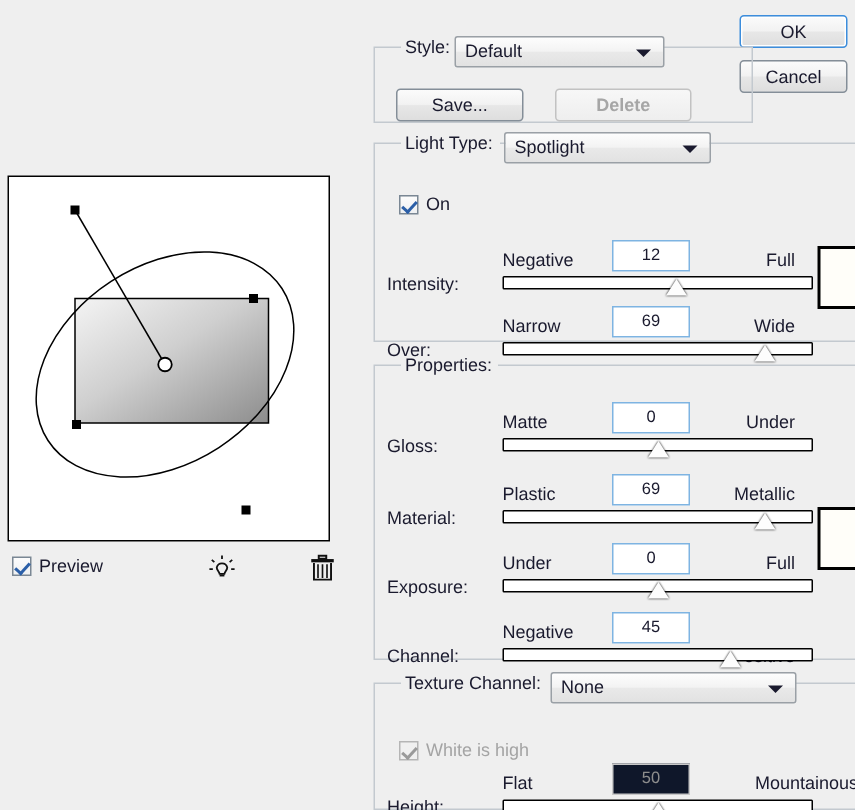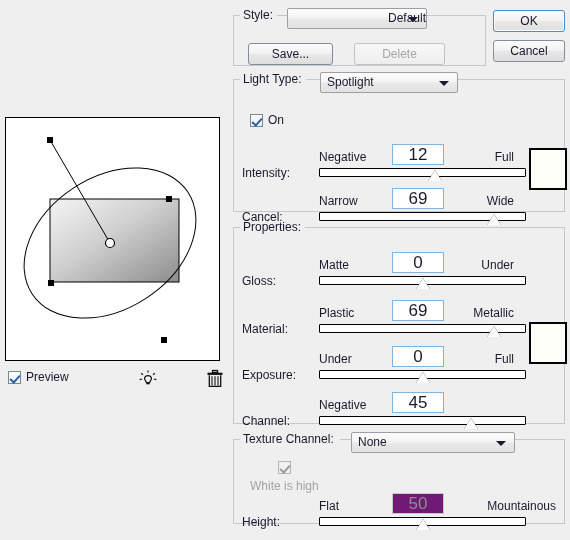--- a/index.html
+++ b/index.html
@@ -72,24 +72,24 @@
   #trash-icon-btn {
     position: absolute; left: 200px; top: 0px;
     width: 20px; height: 22px;
   }
 
   
   #controls { position:absolute; left:228px; top:0; width:342px; height:540px; }
 
   fieldset.grp {
     position: absolute;
-    margin: 0;
+    margin: 16px;
     border: 1px solid #c3c9cf;
     background: transparent;
-    padding: 0;
+    padding: 11px;
   }
   fieldset.grp > legend {
     padding: 0 4px 0 3px;
     margin-left: 6px;
     font-size: 12px;
     color: #1a1a2e;
   }
   fieldset.grp > legend.wide { padding-right: 6px; }
 
   
@@ -128,21 +128,21 @@
     background: linear-gradient(#fbfbfb 0%, #f2f2f2 48%, #e7e7e7 52%, #dedede 100%);
     font-family: "Liberation Sans", sans-serif;
     font-size: 12px;
     color: #1a1a2e;
     text-align: center;
     line-height: 20px;
     cursor: default;
     user-select: none;
   }
   .btn.disabled { color:#a6a6a6; border-color:#c2c2c2;
-    background: linear-gradient(#f7f7f7,#eeeeee); }
+    background: linear-gradient(#f7f7f7,#eeeeee); font-weight: bold; }
   .btn.focus {
     border: 1px solid #3c8ddc;
     box-shadow: inset 0 0 0 1px #ffffff;
   }
 
   
   .srow { position: absolute; left: 0; top: 0; width: 100%; }
   .srow .rlabel {
     position: absolute; left: 8px;
     font-size: 12px; color:#1a1a2e;
@@ -153,25 +153,25 @@
   }
   .srow .endleft  { left: 85px; }
   .srow .endright { right: 50px; text-align: right; }
 
   .numbox {
     position: absolute;
     width: 52px; height: 21px;
     border: 1px solid #7eb4e2;
     background: #ffffff;
     text-align: center;
-    font-size: 17px;
+    font-size: 11px;
     line-height: 19px;
     color: #1a1a2e;
   }
-  .numbox.dim { border-color:#c8c8c8; color:#8d8d8d; background:#701a75; }
+  .numbox.dim { border-color:#c8c8c8; color:#8d8d8d; background:#0f172a; }
 
   .track {
     position: absolute;
     height: 9px;
     border: 1px solid #000000;
     background: #ffffff;
     border-radius: 1px;
   }
   .thumb {
     position: absolute;
@@ -256,21 +256,21 @@
     </div>
   </div>
 
   <div id="controls">
 
     <div class="btn focus" style="left:265px; top:10px; width:72px;">OK</div>
     <div class="btn" style="left:265px; top:40px; width:72px;">Cancel</div>
 
     <fieldset class="grp" id="grp-style">
       <legend>Style:</legend>
-      <div class="combo" style="left:53px; top:-14px; width:140px;text-align:right;">
+      <div class="combo" style="left:53px; top:-14px; width:140px;">
         <span>Default</span>
         <span class="arrow"></span>
       </div>
       <div class="btn" style="left:14px; top:21px; width:85px;">Save...</div>
       <div class="btn disabled" style="left:120px; top:21px; width:91px;">Delete</div>
     </fieldset>
 
     <fieldset class="grp" id="grp-light">
       <legend>Light Type:</legend>
 
@@ -288,21 +288,21 @@
         <span class="rlabel" style="top:22px;">Intensity:</span>
         <span class="endleft" style="top:6px;">Negative</span>
         <span class="endright" style="top:6px;">Full</span>
         <div class="numbox" style="left:158px; top:0px;">12</div>
         <div class="track" style="left:85px; top:24px; width:207px;">
           <div class="thumb" style="left:108px; top:1px;"></div>
         </div>
       </div>
 
       <div class="srow" style="top:102px;">
-        <span class="rlabel" style="top:22px;">Cancel:</span>
+        <span class="rlabel" style="top:22px;">Over:</span>
         <span class="endleft" style="top:6px;">Narrow</span>
         <span class="endright" style="top:6px;">Wide</span>
         <div class="numbox" style="left:158px; top:0px;">69</div>
         <div class="track" style="left:85px; top:24px; width:207px;">
           <div class="thumb" style="left:167px; top:1px;"></div>
         </div>
       </div>
 
       <div class="swatch" style="left:295px; top:62px;"></div>
     </fieldset>
@@ -354,21 +354,21 @@
     </fieldset>
 
     <fieldset class="grp" id="grp-texture">
       <legend class="wide">Texture Channel:</legend>
 
       <div class="combo" style="left:117px; top:-14px; width:164px;">
         <span>None</span>
         <span class="arrow"></span>
       </div>
 
-      <div style="position:absolute; left:16px; top:15px; display:flex; align-items:center; gap:5px;flex-direction:column;">
+      <div style="position:absolute; left:16px; top:31px; display:flex; align-items:center; gap:5px;">
         <span class="chk-box dim checked"></span>
         <span class="dimtext">White is high</span>
       </div>
 
       <div class="srow" style="top:47px;">
         <span class="rlabel dimtext" style="top:22px;">Height:</span>
         <span class="endleft dimtext" style="top:6px;">Flat</span>
         <span class="endright dimtext" style="top:6px; right:8px;">Mountainous</span>
         <div class="numbox dim" style="left:158px; top:0px;">50</div>
         <div class="track" style="left:85px; top:24px; width:207px;">

